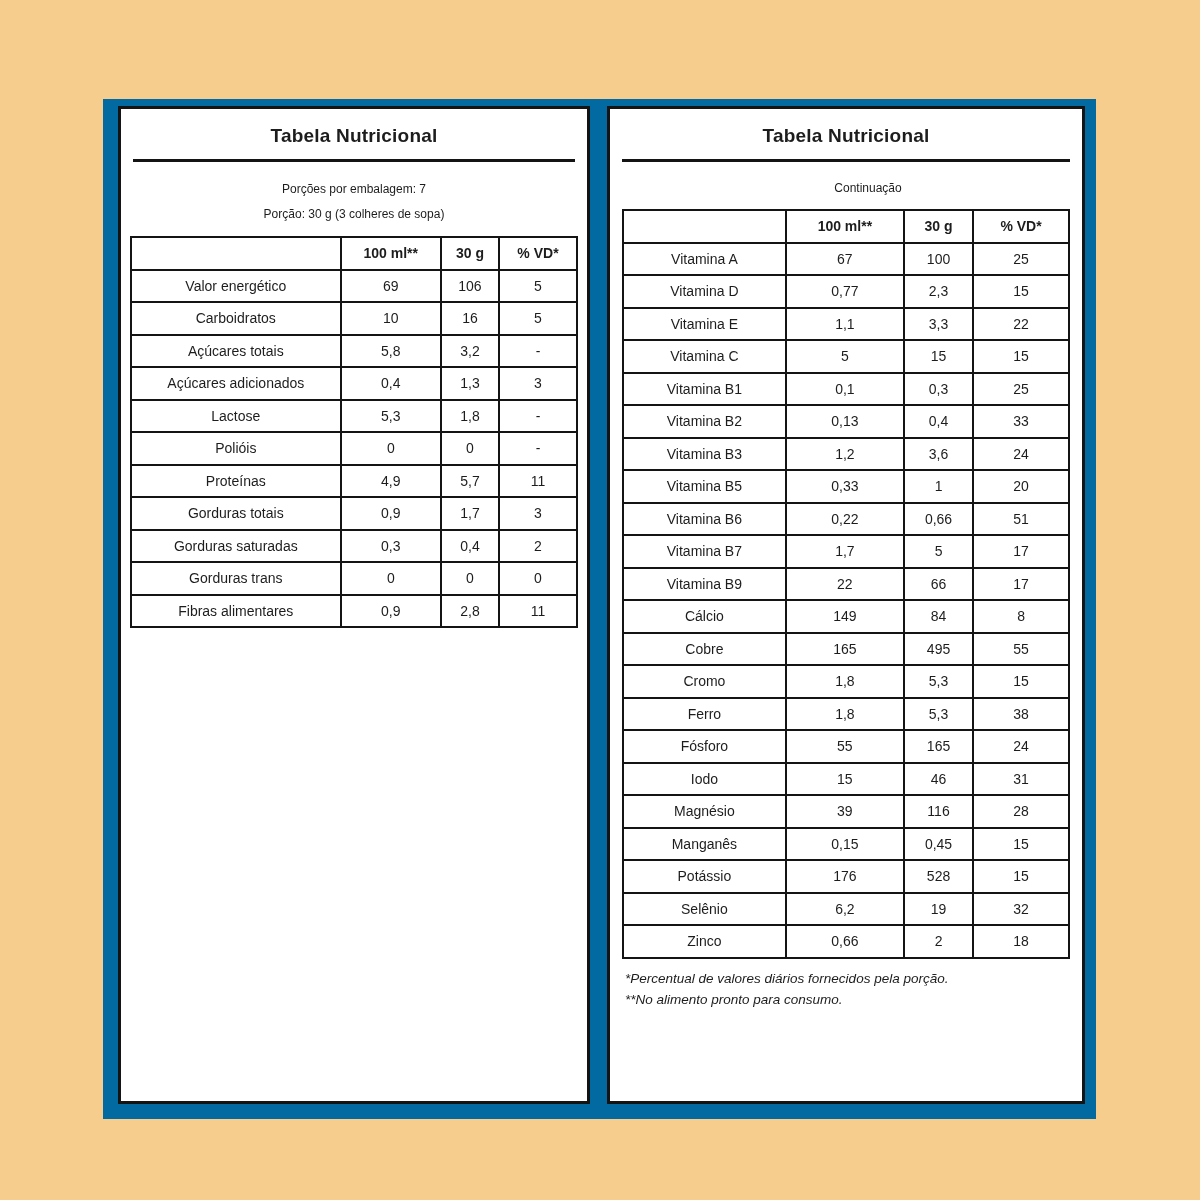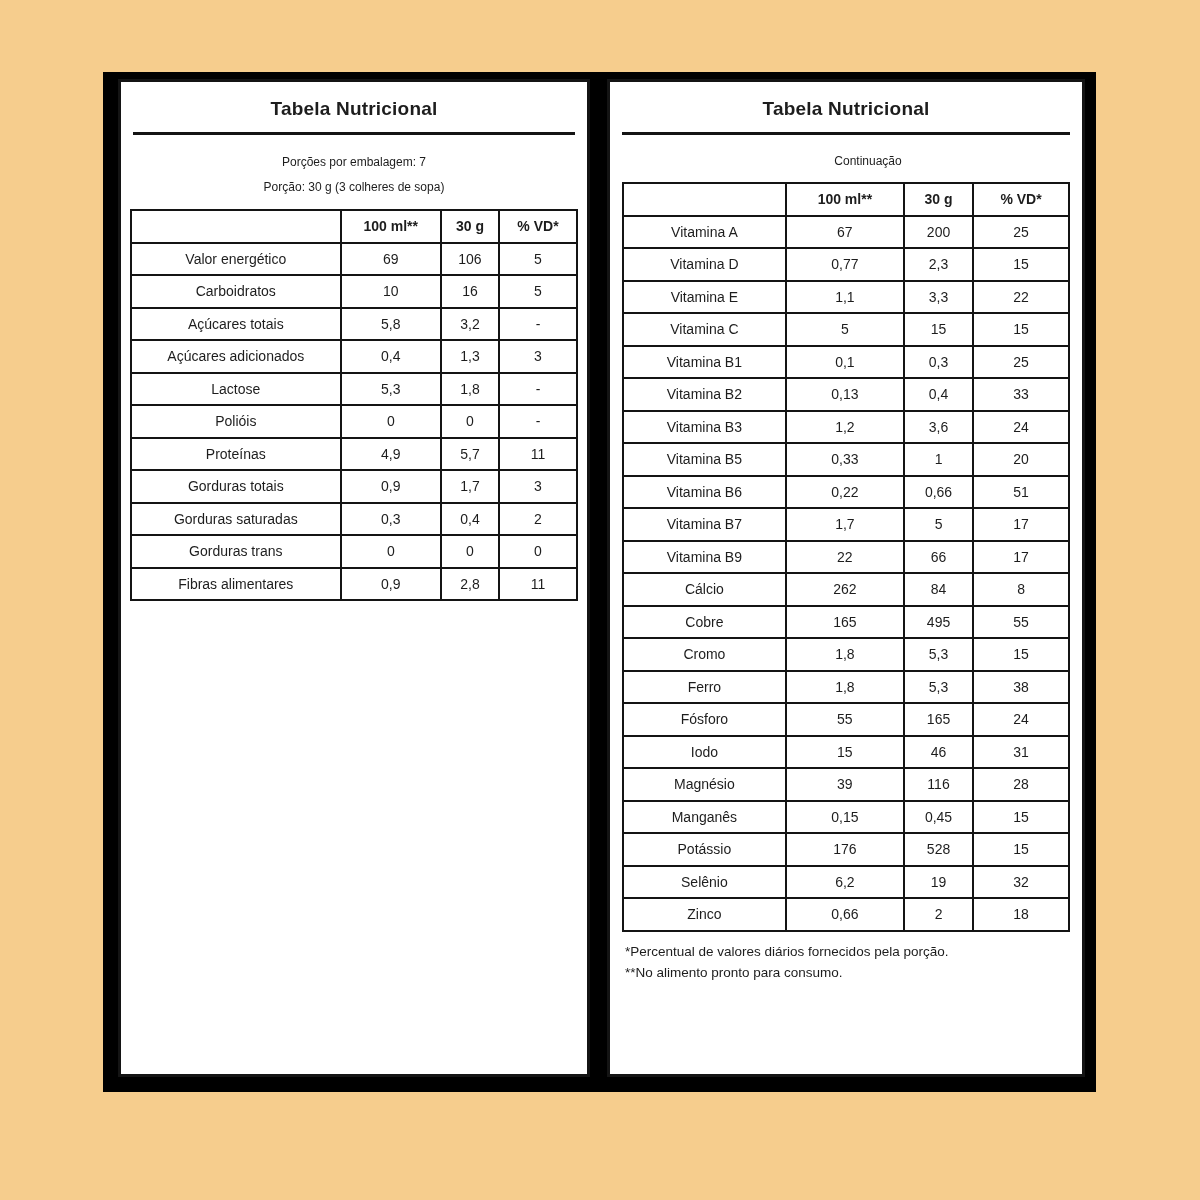--- a/index.html
+++ b/index.html
@@ -11,24 +11,24 @@
   .page {
     position: relative;
     width: 1200px;
     height: 1200px;
     background: #F6CD8D;
     overflow: hidden;
   }
   .sheet {
     position: absolute;
     left: 103px;
-    top: 72px;
+    top: 99px;
     width: 993px;
     height: 1020px;
-    background: #000000;
+    background: #0369a1;
   }
   .panel {
     position: absolute;
     top: 7px;
     height: 998px;
     background: #ffffff;
     border: 3px solid #141414;
   }
   .panel-left  { left: 15px;  width: 472px; }
   .panel-right { left: 504px; width: 478px; }
@@ -75,20 +75,21 @@
   table.nutri th { font-weight: bold; }
   table.nutri td { font-weight: normal; }
 
   .footnotes {
     margin: 9px 14px 0 15px;
     text-align: left;
   }
   .footnote-line {
     font-size: 13.5px;
     line-height: 21px;
+    font-style: italic;
   }
 </style>
 </head>
 <body>
 
 <div class="page">
   <div class="sheet">
 
     <section class="panel panel-left">
       <h1 class="panel-title">Tabela Nutricional</h1>
@@ -201,21 +202,21 @@
             <th></th>
             <th>100 ml**</th>
             <th>30 g</th>
             <th>% VD*</th>
           </tr>
         </thead>
         <tbody>
             <tr>
               <td>Vitamina A</td>
               <td>67</td>
-              <td>200</td>
+              <td>100</td>
               <td>25</td>
             </tr>
             <tr>
               <td>Vitamina D</td>
               <td>0,77</td>
               <td>2,3</td>
               <td>15</td>
             </tr>
             <tr>
               <td>Vitamina E</td>
@@ -266,21 +267,21 @@
               <td>17</td>
             </tr>
             <tr>
               <td>Vitamina B9</td>
               <td>22</td>
               <td>66</td>
               <td>17</td>
             </tr>
             <tr>
               <td>Cálcio</td>
-              <td>262</td>
+              <td>149</td>
               <td>84</td>
               <td>8</td>
             </tr>
             <tr>
               <td>Cobre</td>
               <td>165</td>
               <td>495</td>
               <td>55</td>
             </tr>
             <tr>

